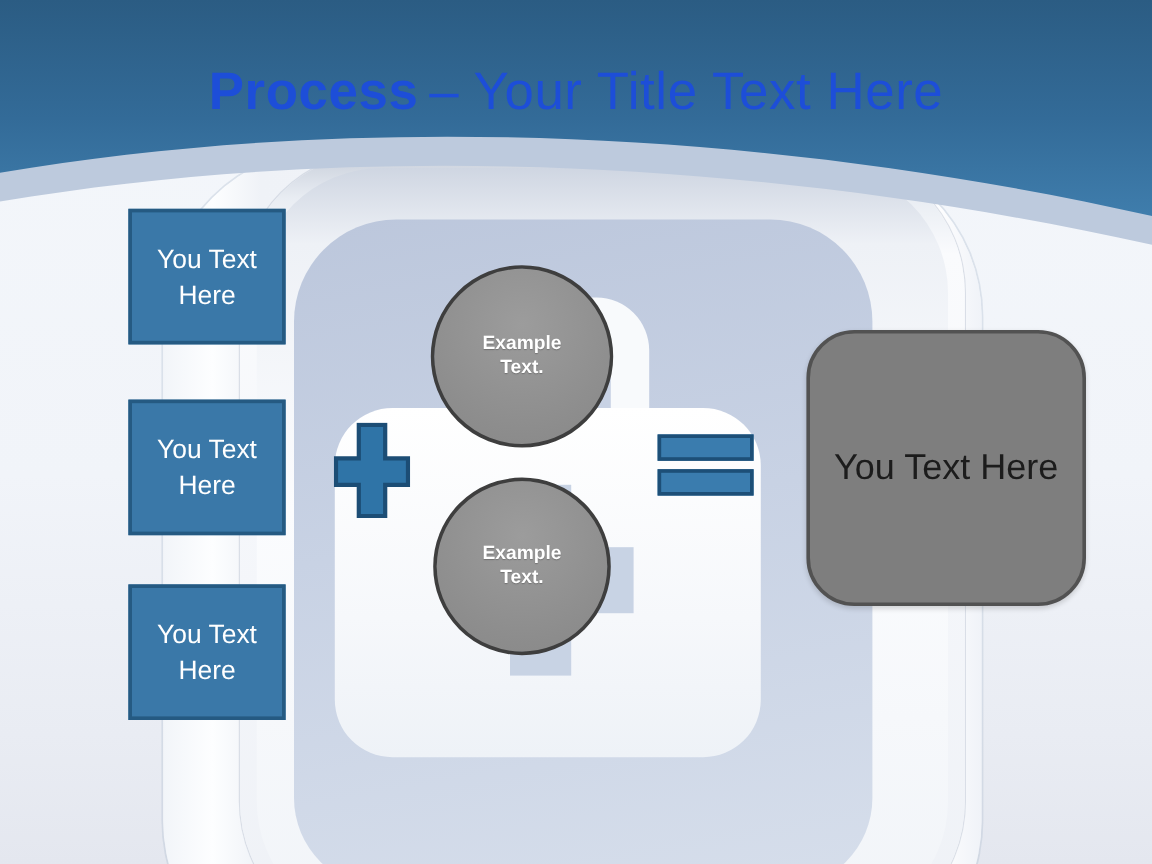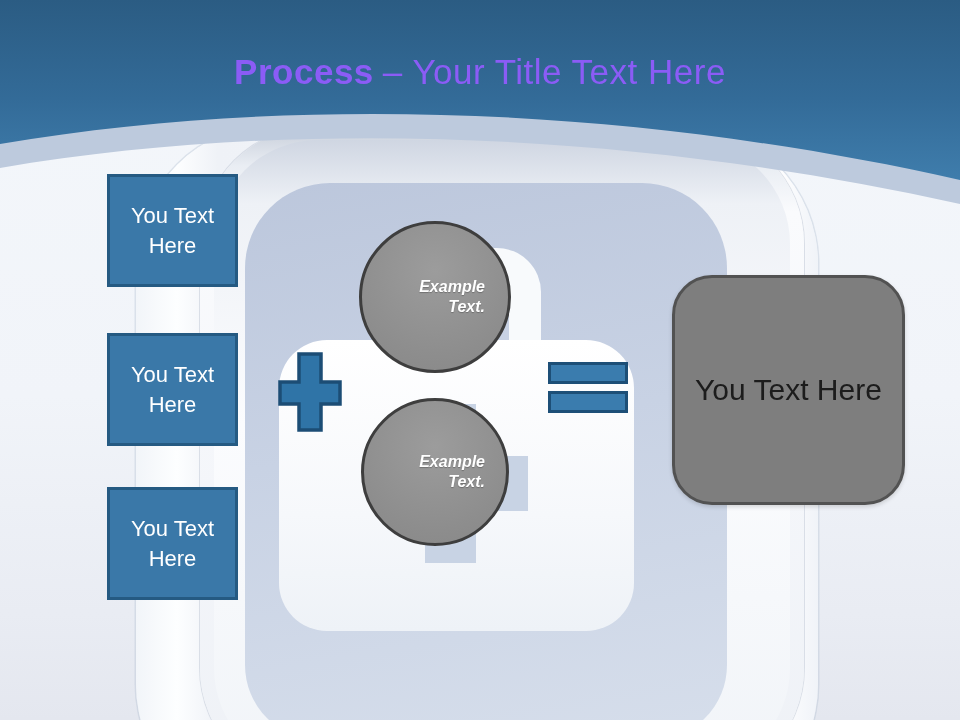--- a/index.html
+++ b/index.html
@@ -51,38 +51,37 @@
     position:absolute; left:34px; top:157px; width:355px; height:291px;
     border-radius:48px;
     background:linear-gradient(180deg,#ffffff 0%,#f6f8fb 60%,#eef2f7 100%);
   }
   .kit-cross-v { position:absolute; left:180px; top:221px; width:51px; height:159px; background:#c8d3e4; }
   .kit-cross-h { position:absolute; left:152px; top:273px; width:131px; height:55px; background:#c8d3e4; }
   
   .header-svg { position:absolute; left:0; top:0; width:960px; height:210px; pointer-events:none; }
   .title {
     position:absolute; left:0; top:52px; width:960px;
-    text-align:center; color:#8b5cf6; font-size:35px; letter-spacing:.5px;
+    text-align:center; color:#1d4ed8; font-size:44px; letter-spacing:.5px;
   }
   .title-bold { font-weight:700; }
   .title-rest { font-weight:400; margin-left:9px; }
   
   .circle {
     position:absolute; border-radius:50%;
     background:radial-gradient(circle at 50% 32%,#9c9c9c 0%,#8d8d8d 70%,#878787 100%);
     border:3px solid #3e3e3e;
     display:flex; align-items:center; justify-content:center; text-align:center;
   }
   .circle-1 { left:359px; top:221px; width:152px; height:152px; }
   .circle-2 { left:361px; top:398px; width:148px; height:148px; }
   .circle span {
     display:block; width:100px; color:#ffffff;
-    font-weight:700; font-style:italic; font-size:16px; line-height:20px;
+    font-weight:700; font-size:16px; line-height:20px;
     text-shadow:0 1px 1px rgba(0,0,0,.25);
-    text-align:right;
   }
   
   .plus-wrap { position:absolute; left:278px; top:352px; width:64px; height:80px; }
   .equals-wrap { position:absolute; left:548px; top:362px; width:80px; height:50px; }
   .equals-bar {
     position:absolute; left:0; width:80px; height:22px;
     background:#3a7cae; border:3px solid #1d4f77;
   }
   .equals-bar.b1 { top:0; }
   .equals-bar.b2 { top:29px; }

